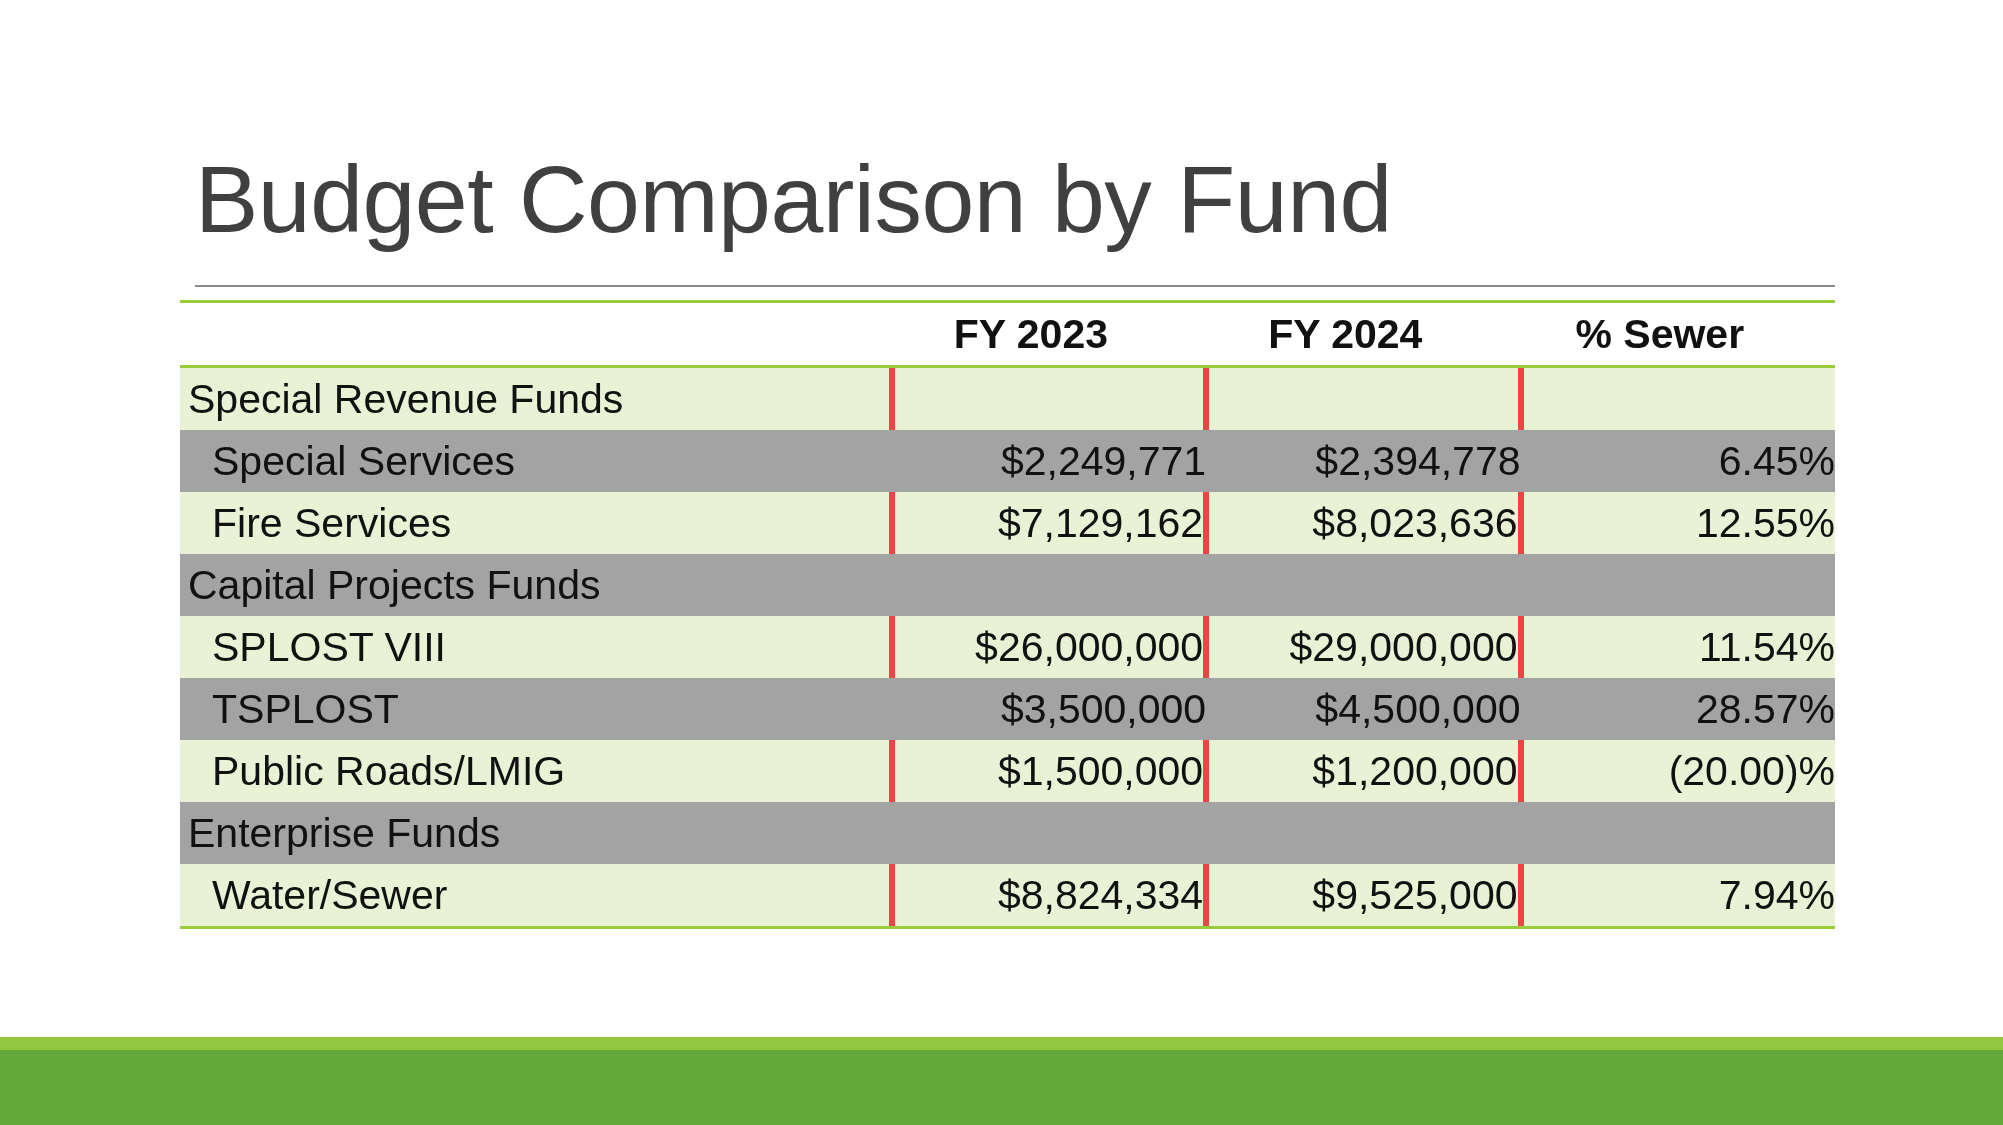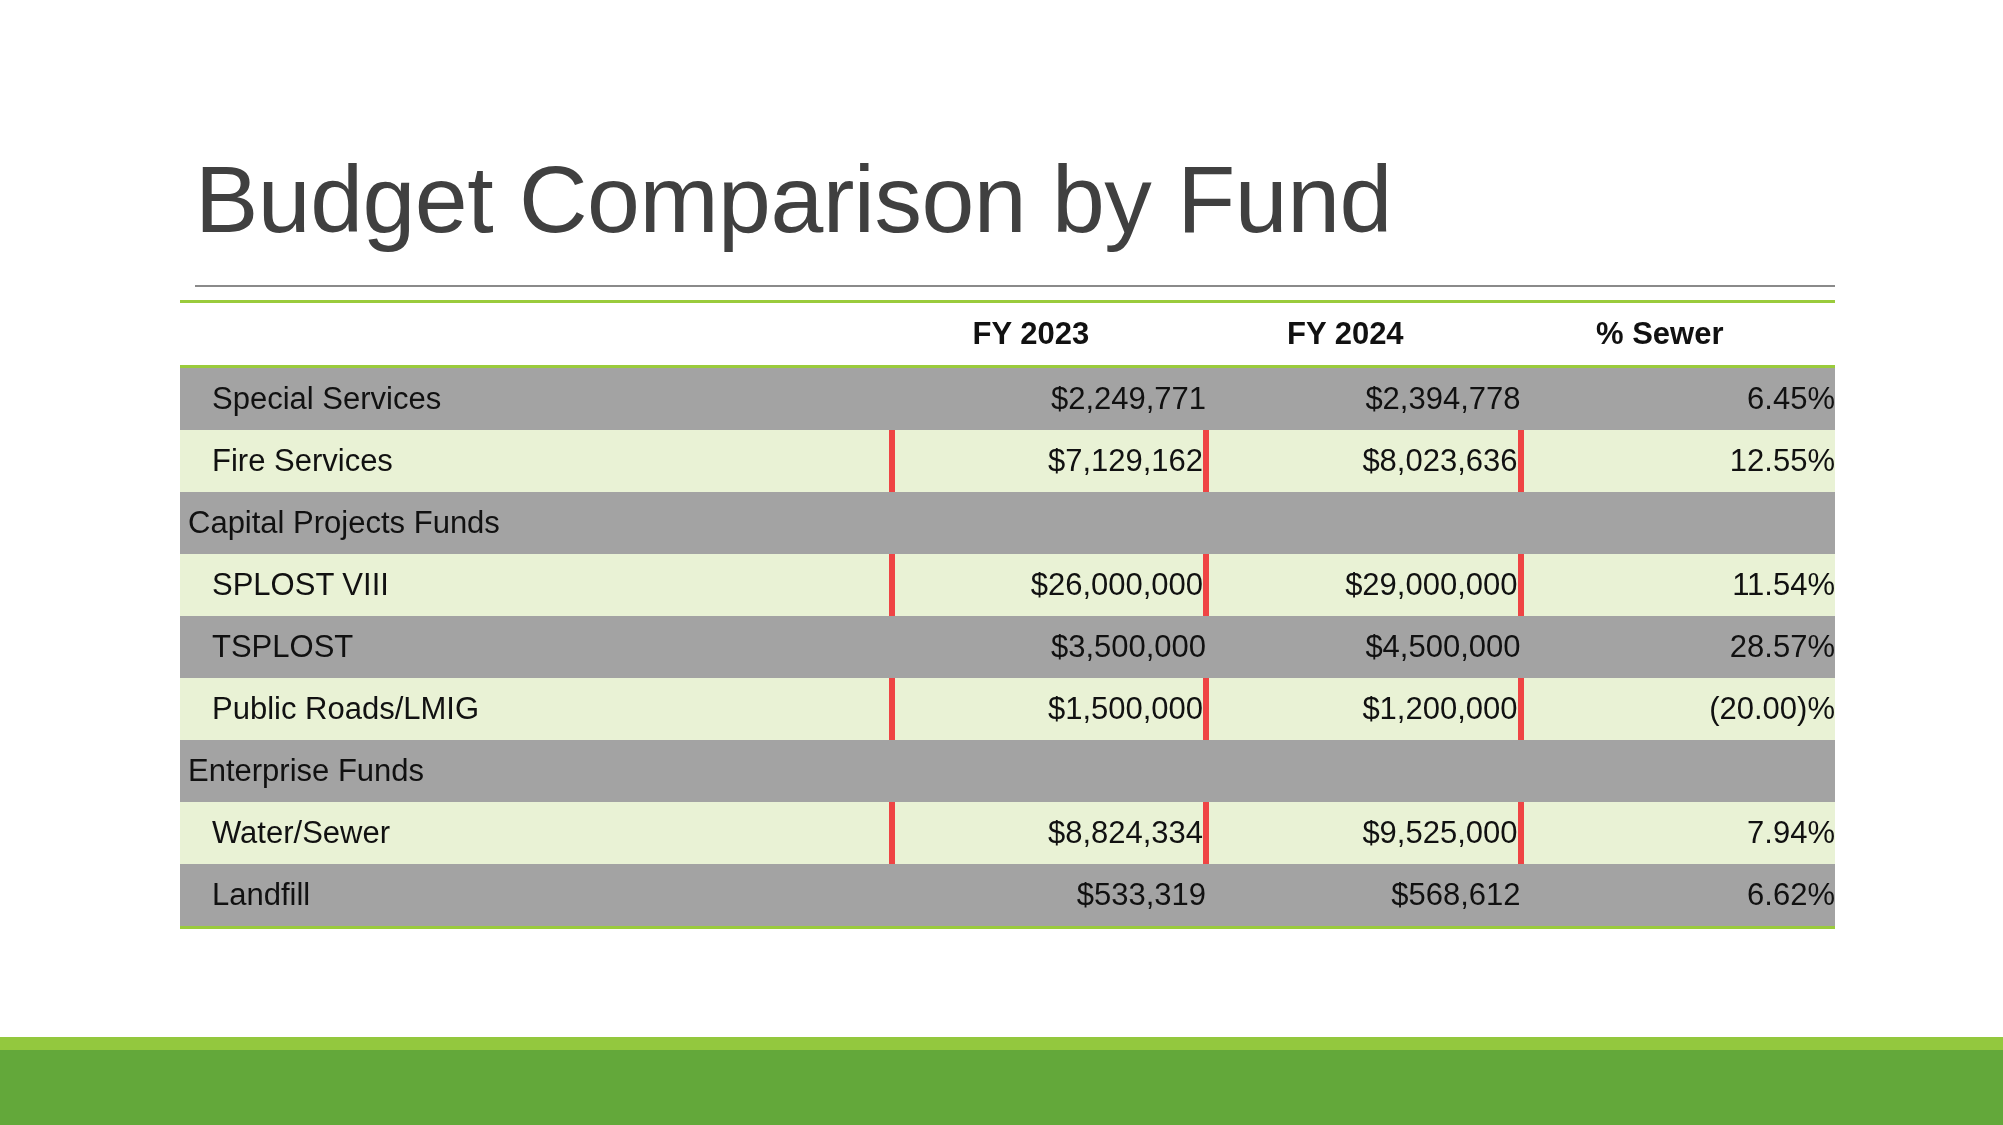--- a/index.html
+++ b/index.html
@@ -75,21 +75,21 @@
   }
   .rule-bottom {
     height: 3px;
     background: #9ACB3C;
     width: 100%;
   }
 
   table.budget th,
   table.budget td {
     padding: 0;
-    font-size: 31px;
+    font-size: 41px;
     color: #111111;
     vertical-align: middle;
     height: 62px;
   }
 
   
   thead tr {
     background: #ffffff;
   }
   thead th {
@@ -174,20 +174,26 @@
           <th class="h-name"></th>
           <th class="h-num">FY 2023</th>
           <th class="h-num">FY 2024</th>
           <th class="h-num">% Sewer</th>
         </tr>
       </thead>
       <tbody id="table-body">
           <tr>
             <td colspan="4" class="head-sep" style="height: 3px;"></td>
           </tr>
+          <tr class="shaded">
+            <td class="cell-name group">Special Revenue Funds</td>
+            <td class="cell-num"></td>
+            <td class="cell-num"></td>
+            <td class="cell-num"></td>
+          </tr>
           <tr class="plain">
             <td class="cell-name indent">Special Services</td>
             <td class="cell-num">$2,249,771</td>
             <td class="cell-num">$2,394,778</td>
             <td class="cell-num">6.45%</td>
           </tr>
           <tr class="shaded">
             <td class="cell-name indent">Fire Services</td>
             <td class="cell-num">$7,129,162</td>
             <td class="cell-num">$8,023,636</td>
@@ -222,26 +228,20 @@
             <td class="cell-num"></td>
             <td class="cell-num"></td>
             <td class="cell-num"></td>
           </tr>
           <tr class="shaded">
             <td class="cell-name indent">Water/Sewer</td>
             <td class="cell-num">$8,824,334</td>
             <td class="cell-num">$9,525,000</td>
             <td class="cell-num">7.94%</td>
           </tr>
-          <tr class="plain">
-            <td class="cell-name indent">Landfill</td>
-            <td class="cell-num">$533,319</td>
-            <td class="cell-num">$568,612</td>
-            <td class="cell-num">6.62%</td>
-          </tr>
         </tbody>
     </table>
 
     <div class="rule-bottom"></div>
   </div>
 
   <div class="band-light"></div>
   <div class="band-dark"></div>
 
 </div>

